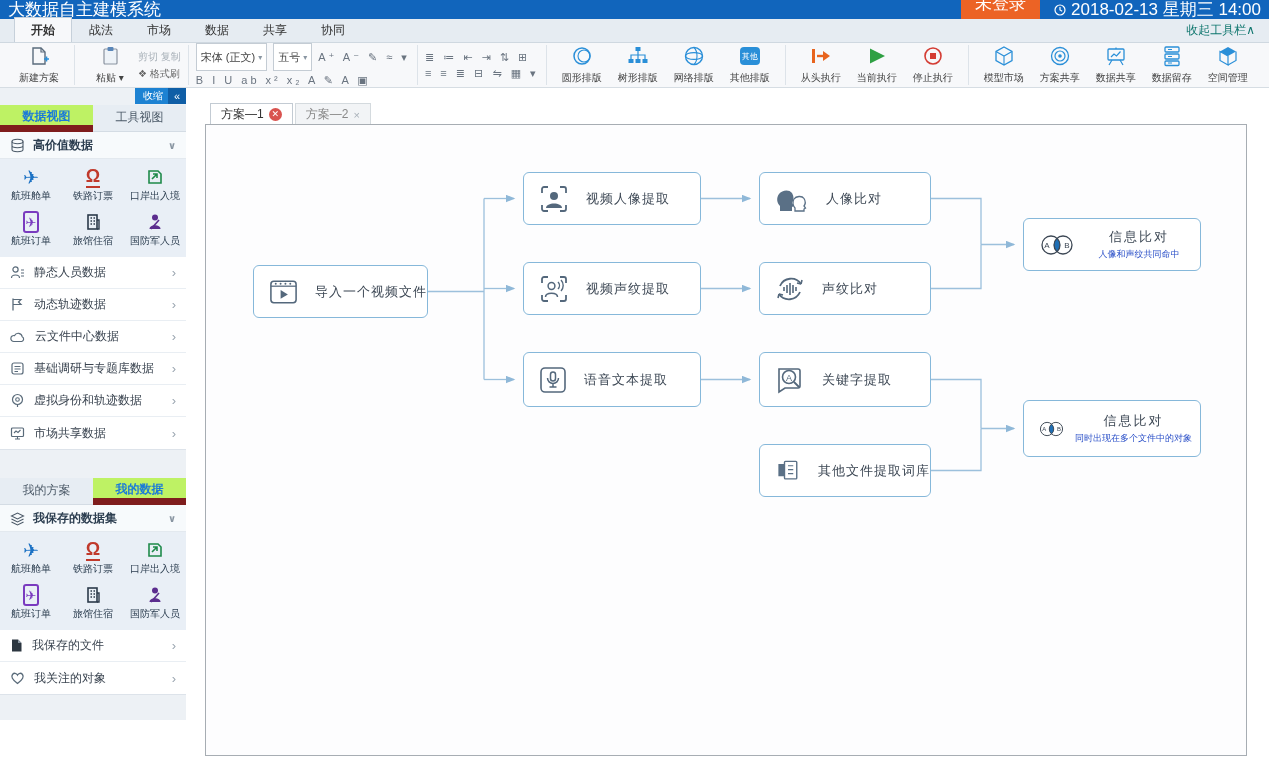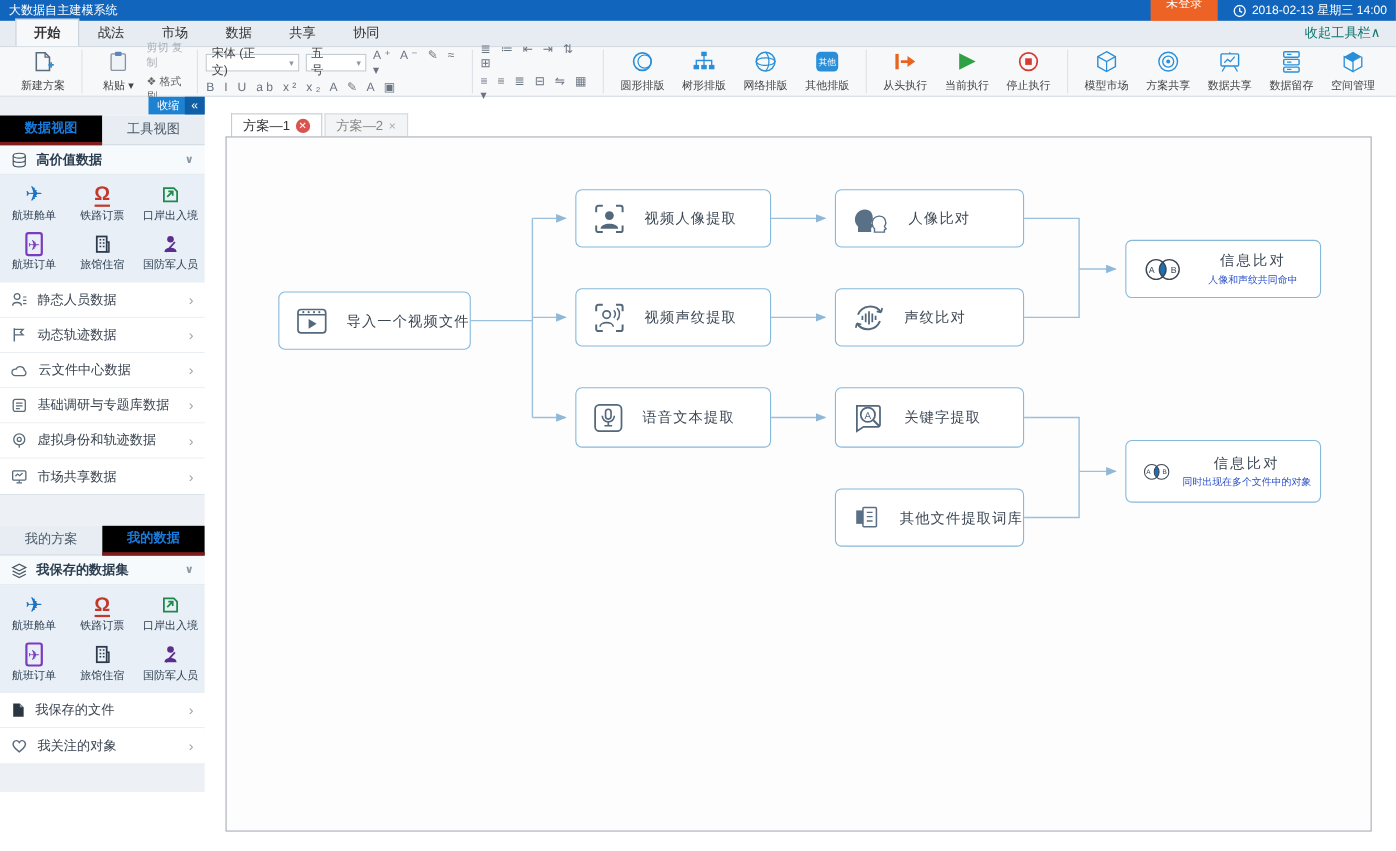--- a/index.html
+++ b/index.html
@@ -1,21 +1,21 @@
 <!DOCTYPE html>
 <html><head>
 <meta charset="utf-8">
 <style>
   *{box-sizing:border-box;margin:0;padding:0}
   html,body{width:1269px;height:774px;overflow:hidden;background:#fff;
     font-family:"Liberation Sans","DejaVu Sans",sans-serif;color:#333}
 
   
   .titlebar{position:absolute;left:0;top:0;width:1269px;height:19px;background:#1165bc;
-    color:#fff;font-size:11px;display:flex;align-items:center;padding:0 8px}
+    color:#fff;font-size:17px;display:flex;align-items:center;padding:0 8px}
   .titlebar .spacer{flex:1}
   .login-badge{background:#ec6325;color:#fff;padding:1px 14px;height:33px;line-height:19px;margin-right:14px}
   .clock{display:flex;align-items:center;gap:5px}
 
   
   .menubar{position:absolute;left:0;top:19px;width:1269px;height:24px;background:#e6ecf2;
     display:flex;align-items:flex-end;padding-left:14px;border-bottom:1px solid #cfd8e0}
   .menu-tab{width:58px;text-align:center;font-size:12px;color:#333;padding:4px 0 3px;cursor:default}
   .menu-tab.active{background:#f7f8fa;border:1px solid #c6d0da;border-bottom:none;font-weight:bold}
   .collapse-toolbar{position:absolute;right:14px;bottom:3px;font-size:12px;color:#0f766e}
@@ -25,37 +25,37 @@
     border-bottom:1px solid #d6dde3;display:flex;align-items:stretch;padding:2px 4px}
   .rgroup{display:flex;align-items:center;padding:0 7px;border-right:1px solid #dde3e9}
   .rgroup:last-child{border-right:none}
   .bigbtn{display:flex;flex-direction:column;align-items:center;justify-content:center;
     width:56px;height:41px;font-size:10px;color:#444;gap:4px;cursor:default}
   .bigbtn .bicon{height:22px;display:flex;align-items:center;justify-content:center}
   .clipcol{display:flex;flex-direction:column;justify-content:center;font-size:10px;color:#a8b0b8;gap:3px}
   .clipcol .fp{color:#666}
   .fontgrid{display:flex;flex-direction:column;justify-content:center;gap:3px}
   .fontrow{display:flex;align-items:center;gap:6px;font-size:11px;color:#555}
-  .fakeselect{border:1px solid #c4ccd4;background:#fff;padding:0 4px;height:16px;line-height:15px;
-    font-size:11px;color:#444;display:inline-flex;align-items:center;gap:24px}
+  .fakeselect{border:1px solid #c4ccd4;background:#fff;padding:0 4px;height:28px;line-height:15px;
+    font-size:11px;color:#444;display:inline-flex;align-items:center;gap:3px}
   .glyphs{letter-spacing:3px;color:#6a7480;font-size:11px}
   .badge-other{width:20px;height:18px;background:#2a8fd8;color:#fff;border-radius:4px;
     font-size:8px;display:flex;align-items:center;justify-content:center}
 
   
   .sidebar{position:absolute;left:0;top:88px;width:186px;height:632px;background:#edf1f5}
   .collapse-btn{position:absolute;right:0;top:0;height:16px;background:#1d82d2;color:#fff;
     font-size:10px;display:flex;align-items:center;padding-left:8px;gap:5px;cursor:default}
   .collapse-btn .dbl{background:#0f5ea6;height:16px;width:18px;display:flex;align-items:center;
     justify-content:center;font-size:11px}
   .panel{position:absolute;left:0;width:186px;background:#fff;border-bottom:1px solid #dde3ea}
   .ptabs{display:flex;height:27px}
   .ptab{flex:1;text-align:center;font-size:12px;color:#4c5a68;background:#e7edf3;
     line-height:25px;border-bottom:1px solid #d4dce4;cursor:default}
-  .ptab.active{background:#000000;color:#1a7ad9;font-weight:bold;border-bottom:3px solid #7f1d1d;line-height:23px}
+  .ptab.active{background:#bef264;color:#1a7ad9;font-weight:bold;border-bottom:7px solid #7f1d1d;line-height:23px}
   .section{height:27px;display:flex;align-items:center;gap:8px;padding:0 10px;
     background:#f7fafc;border-bottom:1px solid #e3e9ef;font-size:12px;font-weight:bold;color:#2c3e50}
   .section .chev{margin-left:auto;color:#8a96a2;font-size:10px}
   .dsgrid{background:#e9eff6;display:grid;grid-template-columns:1fr 1fr 1fr;padding:3px 0 5px}
   .dscell{height:45px;display:flex;flex-direction:column;align-items:center;justify-content:center;
     font-size:10px;color:#2c3e50;gap:1px;cursor:default}
   .dscell .gi{height:22px;display:flex;align-items:center;justify-content:center;font-size:19px;line-height:1}
   .gi.plane-b{color:#1c72c4}.gi.rail{color:#c0392b;font-weight:bold;font-size:18px}
   .gi.plane-p{color:#7a3bbf}
   .srow{height:32px;background:#fff;border-bottom:1px solid #e9eef3;display:flex;align-items:center;

